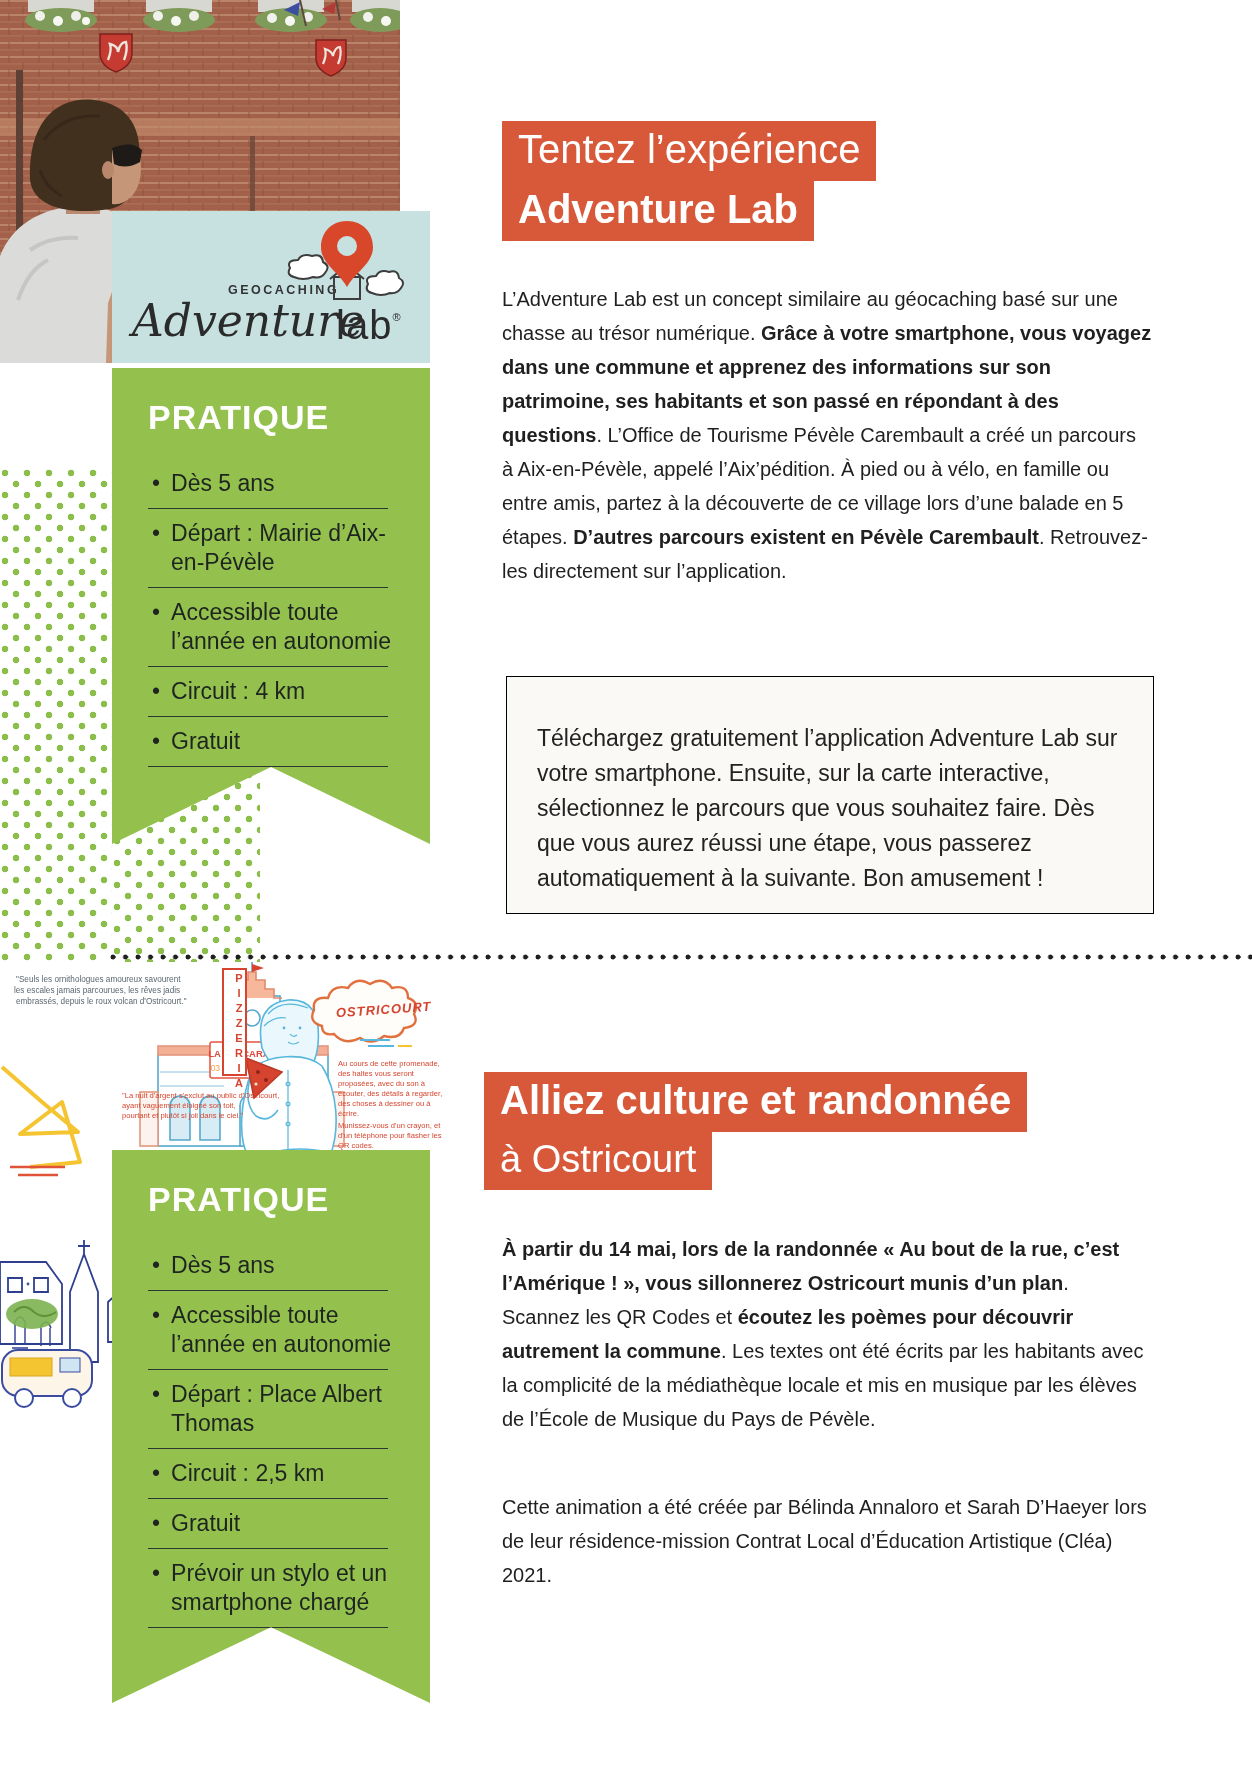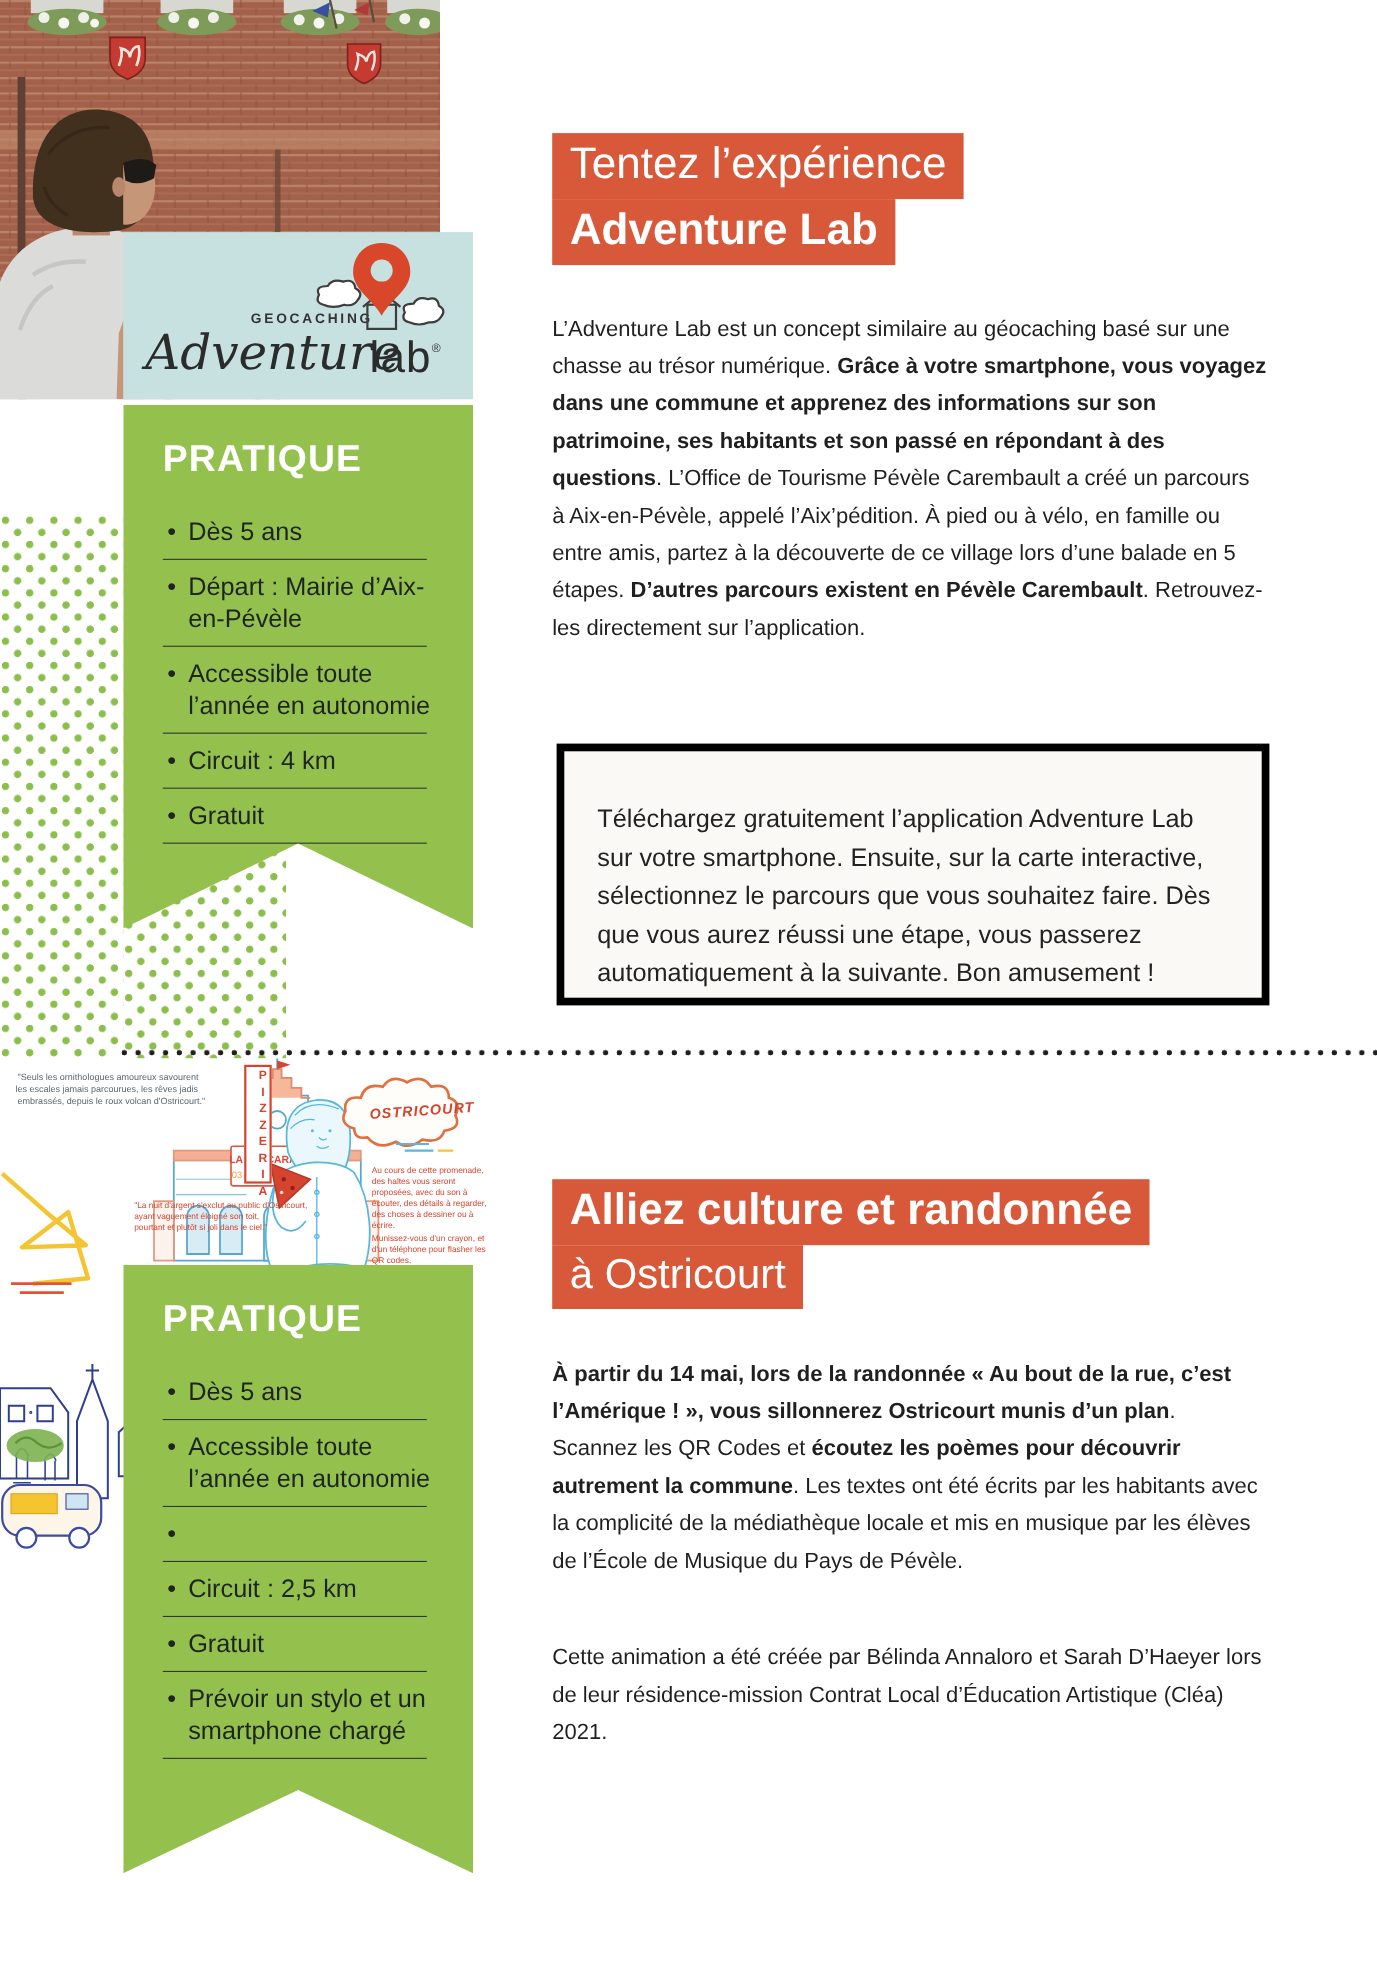--- a/index.html
+++ b/index.html
@@ -36,28 +36,28 @@
   .pr-bullet{flex:0 0 auto;}
   .pr-sep{border-bottom:1.6px solid #2E3631;margin:2px 42px 2px 36px;}
 
   
   .t-badge{display:table;background:#D7593A;color:#fff;padding:6px 16px 9px;white-space:nowrap;}
   .t1a{font-size:40px;font-weight:400;}
   .t1b{font-size:40px;font-weight:700;}
   .t2a{font-size:40px;font-weight:700;}
   .t2b{font-size:38px;font-weight:400;}
   .title1{left:502px;top:121px;z-index:2;}
-  .title2{left:502px;top:1072px;z-index:2;}
+  .title2{left:484px;top:1072px;z-index:2;}
   .para{width:650px;font-size:20px;line-height:34px;color:#1F1F1F;}
   .para .b{font-weight:700;}
   .para1{left:502px;top:282px;}
   .para2{left:502px;top:1232px;}
   .para3{left:502px;top:1490px;}
 
-  .howto-box{left:506px;top:676px;width:648px;height:238px;border:7px solid #000000;
+  .howto-box{left:506px;top:676px;width:648px;height:238px;border:1px solid #000000;
     background:#FAF9F6;box-sizing:border-box;z-index:2;}
   .howto-text{padding:44px 24px 0 30px;font-size:23px;line-height:35px;color:#222;}
   .howto-title{left:534px;top:657px;background:#fff;padding:0 14px;font-size:30px;
     font-weight:700;color:#D6552F;z-index:3;}
 
   .sep-dots{left:110px;top:954px;width:1142px;height:6px;z-index:2;
     background-image:radial-gradient(circle at 3px 3px,#1F1F1F 2.3px,transparent 2.7px);
     background-size:12.5px 6px;background-repeat:repeat-x;}
 
   
@@ -383,20 +383,21 @@
           <span class="pr-text">Dès 5 ans</span>
         </div>
         <div class="pr-sep"></div>
         <div class="pr-item">
           <span class="pr-bullet">•</span>
           <span class="pr-text">Accessible toute l’année en autonomie</span>
         </div>
         <div class="pr-sep"></div>
         <div class="pr-item">
           <span class="pr-bullet">•</span>
+          <span class="pr-text">Départ : Place Albert Thomas</span>
         </div>
         <div class="pr-sep"></div>
         <div class="pr-item">
           <span class="pr-bullet">•</span>
           <span class="pr-text">Circuit : 2,5 km</span>
         </div>
         <div class="pr-sep"></div>
         <div class="pr-item">
           <span class="pr-bullet">•</span>
           <span class="pr-text">Gratuit</span>

